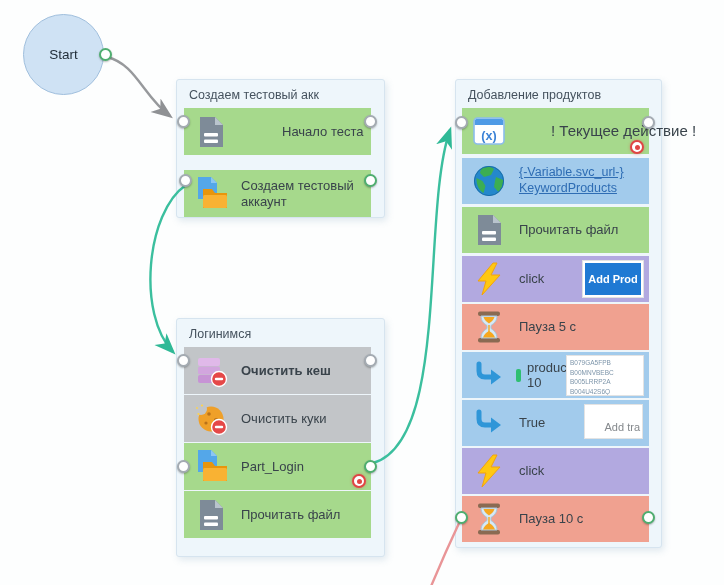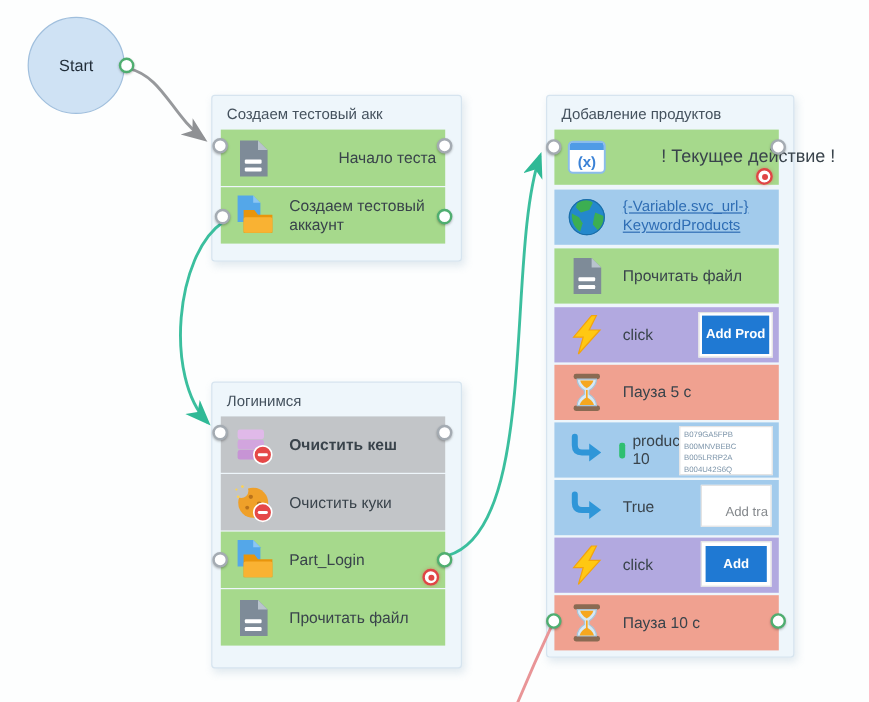--- a/index.html
+++ b/index.html
@@ -64,21 +64,21 @@
       <span class="icon">
         <svg viewBox="0 0 36 36">
             <path d="M7 3h15l8 8v22H7z" fill="#7e8b98"></path>
             <path d="M22 3l8 8h-8z" fill="#b9c4cd"></path>
             <rect x="11" y="19" width="14" height="3.4" rx="1" fill="#fff"></rect>
             <rect x="11" y="25.5" width="14" height="3.4" rx="1" fill="#fff"></rect>
           </svg>
       </span>
       <span class="label">Начало теста</span>
     </div>
-    <div class="row green" style="top:76px;">
+    <div class="row green" style="top:90px;">
       <span class="icon">
         <svg viewBox="0 0 36 36">
             <path d="M5 1h13l6 6v16H5z" fill="#54a7e9"></path>
             <path d="M18 1l6 6h-6z" fill="#8cc6f2"></path>
             <path d="M10 13h9l3 4h12v15H10z" fill="#e8950c"></path>
             <rect x="10" y="19" width="24" height="13" rx="1.5" fill="#f9b233"></rect>
           </svg>
       </span>
       <span class="label">Создаем тестовый аккаунт</span>
     </div>
@@ -240,23 +240,20 @@
         </span>
     </div>
 
     <div class="row purple" style="top:368px;">
       <span class="icon">
         <svg viewBox="0 0 36 36">
             <path d="M22 2 L7 20h8l-4 14 18-20h-9l6-12z" fill="#ffc812" stroke="#f2a30e" stroke-width="1"></path>
           </svg>
       </span>
       <span class="label">click</span>
-      <span class="shot" style="right:6px;top:3px;width:59px;height:38px;">
-        <span class="btn-blue" style="left:3px;right:3px;top:3px;bottom:3px;">Add</span>
-      </span>
     </div>
 
     <div class="row salmon" style="top:416px;">
       <span class="icon">
         <svg viewBox="0 0 36 36">
             <rect x="7" y="2.5" width="22" height="4.5" rx="2" fill="#8a6a52"></rect>
             <rect x="7" y="29" width="22" height="4.5" rx="2" fill="#8a6a52"></rect>
             <path d="M10 7h16c0 5-3 7.5-6 9.5v3c3 2 6 4.5 6 9.5H10c0-5 3-7.5 6-9.5v-3C13 14.5 10 12 10 7z" fill="#d6e9f6" stroke="#a8c4d8" stroke-width="1"></path>
             <path d="M12.5 8h11c-1 3.5-3.5 5-5.5 6.5-2-1.5-4.5-3-5.5-6.5z" fill="#f6a71f"></path>
             <path d="M12 28.5c1-3 3-5 6-6.5 3 1.5 5 3.5 6 6.5z" fill="#f6a71f"></path>

